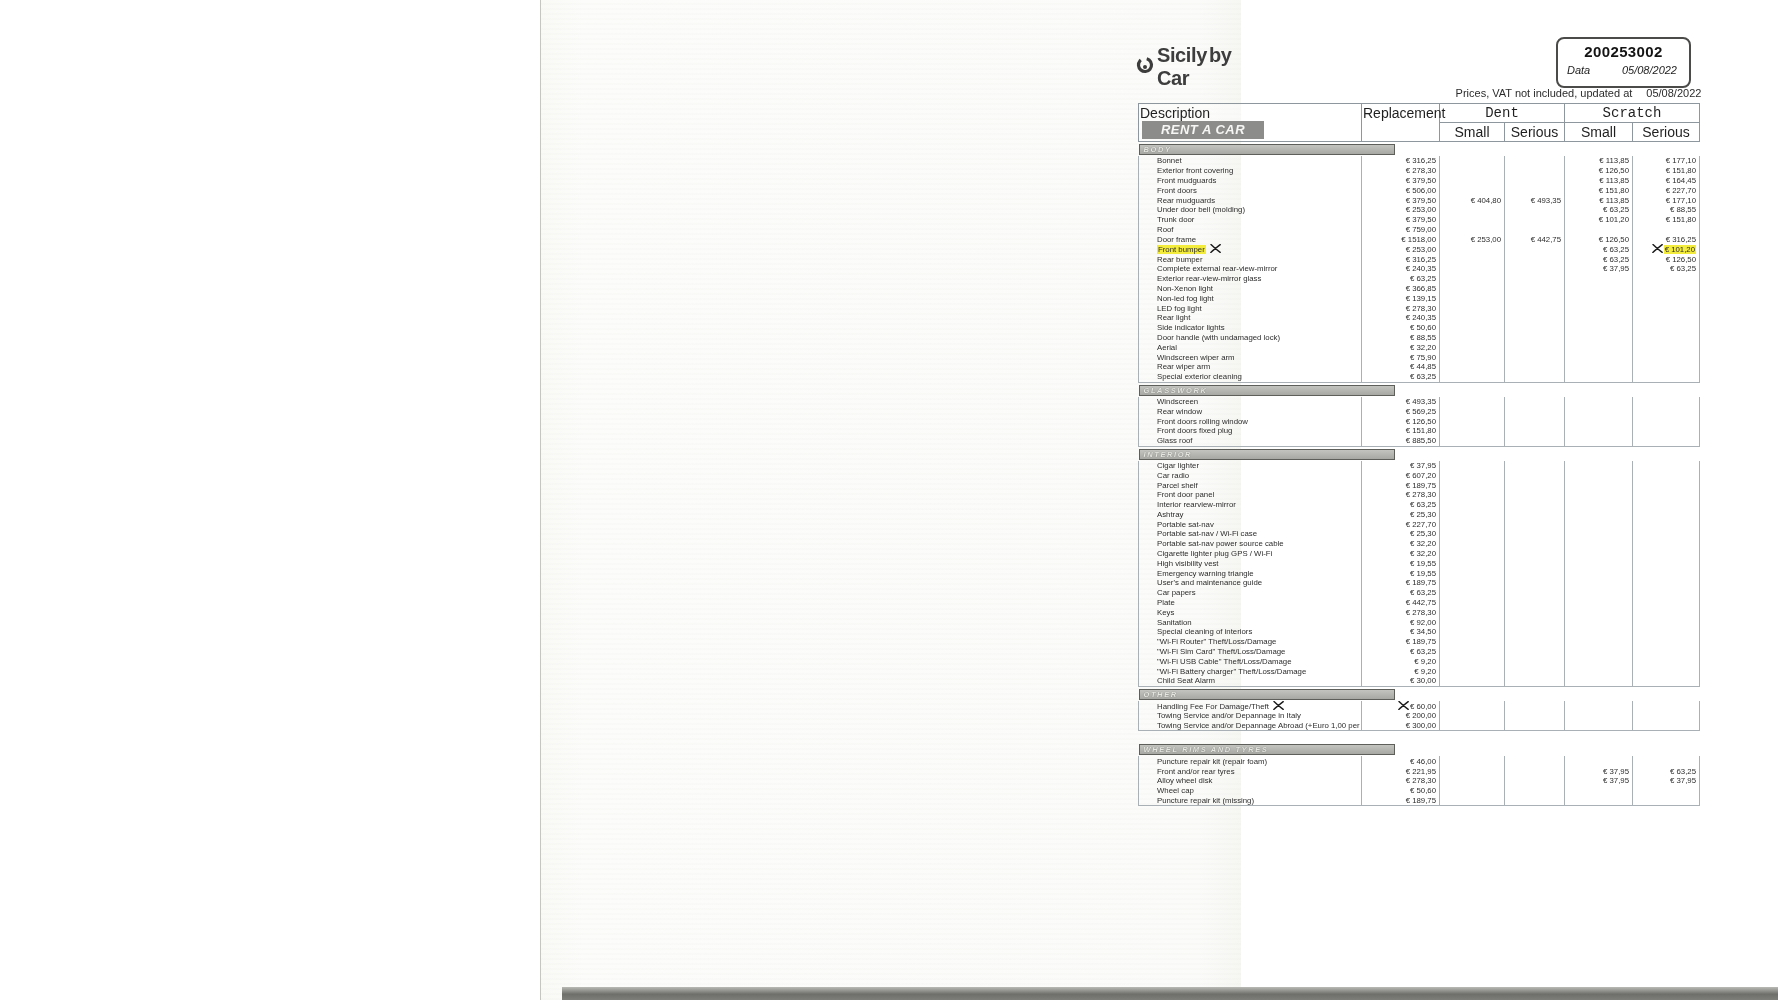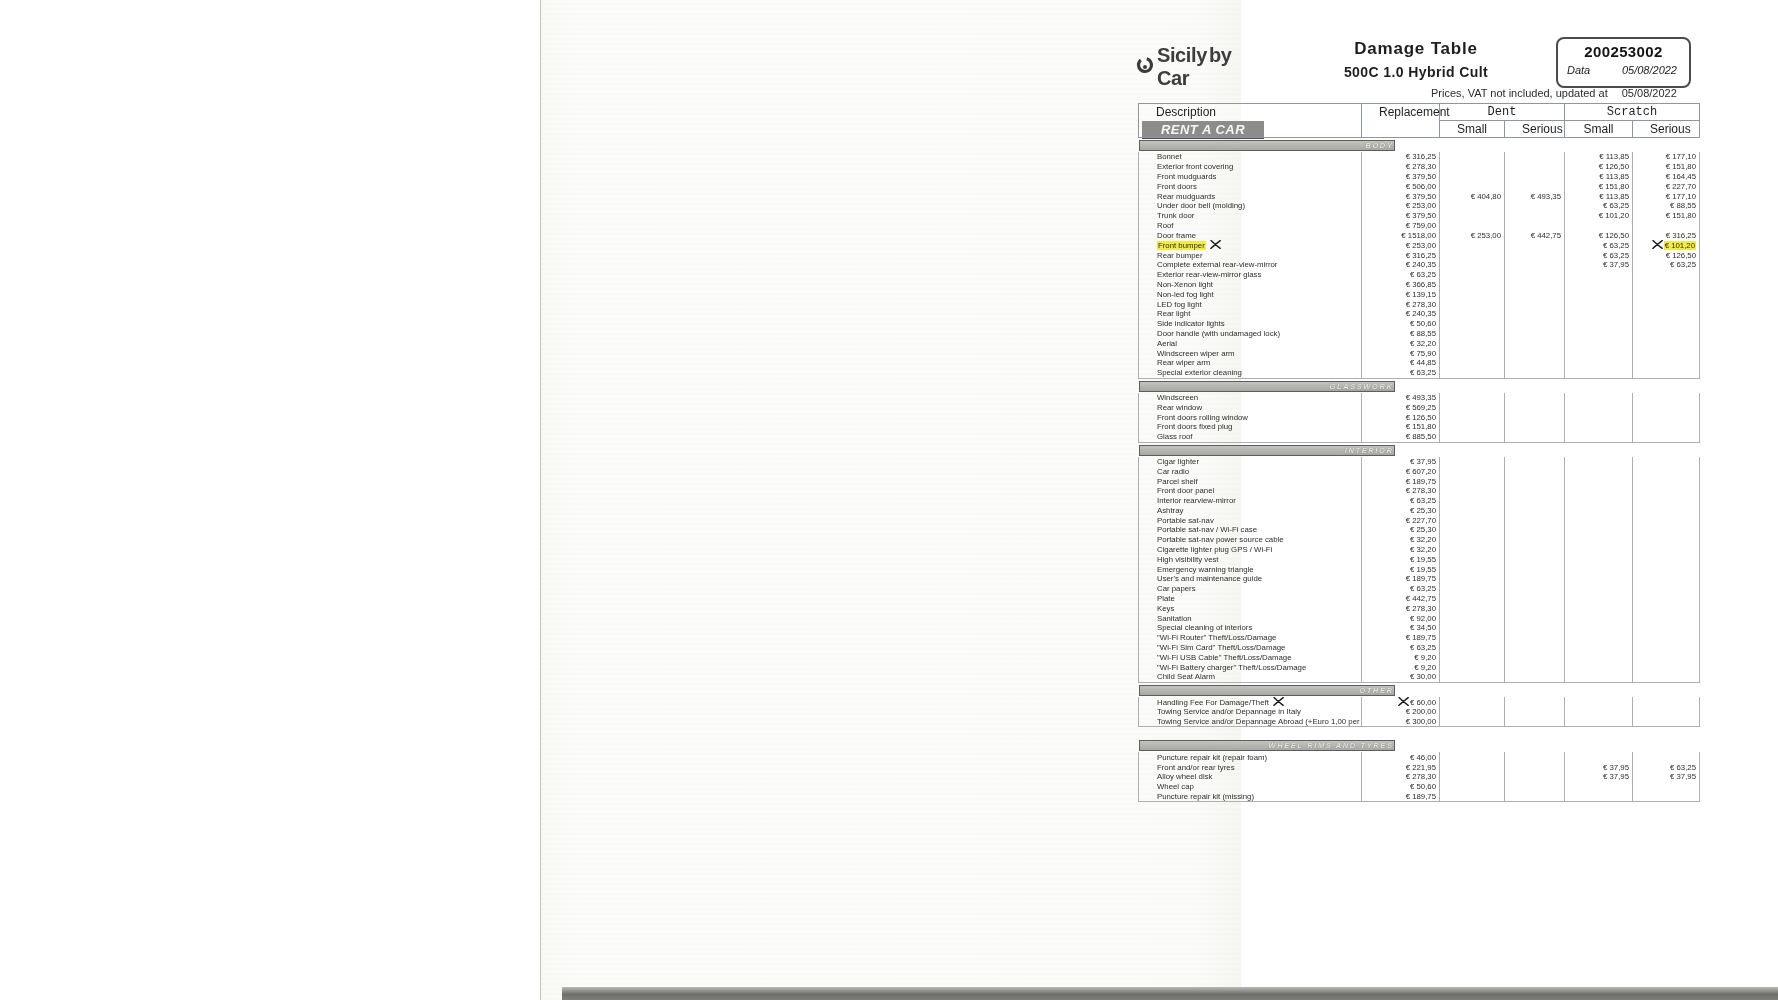--- a/index.html
+++ b/index.html
@@ -36,53 +36,53 @@
   .title-block{position:absolute;left:750px;top:39px;width:250px;text-align:center;color:#1e1e1e;}
   .title-block .t1{font-size:17px;font-weight:bold;letter-spacing:0.8px;}
   .title-block .t2{font-size:14px;font-weight:bold;letter-spacing:0.4px;margin-top:5px;}
   .docbox{
     position:absolute;left:1015px;top:37px;width:131px;height:47px;
     border:2px solid #4b4b4a;border-radius:8px;background:rgba(255,255,255,0.5);
   }
   .docnum{font-size:15px;font-weight:bold;text-align:center;margin-top:4px;color:#141414;letter-spacing:0.4px;}
   .docdate{display:flex;justify-content:space-between;padding:4px 12px 0 9px;font-size:11px;color:#222;font-style:italic;}
   .vatnote{
-    position:absolute;left:890px;top:87px;width:295px;text-align:left;
+    position:absolute;left:890px;top:87px;width:295px;text-align:center;
     font-size:11px;color:#2c2c2c;
   }
   .vatnote .nd{margin-left:14px;}
 
   
   .tablewrap{position:absolute;left:597px;top:103px;width:561px;}
   table{border-collapse:collapse;table-layout:fixed;width:561px;}
   col.c-desc{width:223px;} col.c-repl{width:78px;}
   col.c-ds{width:65px;} col.c-dx{width:60px;}
   col.c-ss{width:68px;} col.c-sx{width:67px;}
 
   thead td{
-    border:1px solid #8e979d;font-size:12px;color:#1f1f1f;
-    padding:1px 17px;background:rgba(255,255,255,0.35);
+    border:1px solid #8e979d;font-size:14px;color:#1f1f1f;
+    padding:1px 1px;background:rgba(255,255,255,0.35);
   }
   thead tr.h1 td{height:12px;}
   thead tr.h2 td{height:10px;text-align:center;}
   td.h-desc{vertical-align:top;text-align:left;}
   td.h-repl{vertical-align:top;text-align:center;}
   td.h-group{text-align:center;font-family:Liberation Mono, monospace;}
 
   tbody td{
     font-size:7.8px;color:#2d2d2d;line-height:9px;height:9.8px;
     padding:0;border-left:1px solid #a9b1b6;white-space:nowrap;overflow:hidden;
     vertical-align:middle;
   }
   tbody tr.datarow td:last-child{border-right:1px solid #a9b1b6;}
   tbody tr.sec-end td{border-bottom:1px solid #a9b1b6;}
   td.desc{padding-left:18px;}
   td.num{text-align:right;padding-right:3px;}
 
-  tr.barrow td{border:none;padding:2px 0 1px 0;height:10px;background:transparent;overflow:visible;text-align:right;}
+  tr.barrow td{border:none;padding:2px 0 1px 0;height:10px;background:transparent;overflow:visible;}
   .secbar{
     width:250px;height:9px;
     background:linear-gradient(#c3c3c0,#a7a7a3);
     border:1px solid #5e5e5b;
     color:#e7e7e2;font-style:italic;font-weight:bold;font-size:7.5px;
     line-height:9px;padding-left:4px;letter-spacing:1.6px;
     text-shadow:0 0 1px rgba(80,80,78,0.75);
   }
   tr.spacer td{border:none;height:11px;background:transparent;}
 
@@ -98,24 +98,20 @@
     <span>
       <svg width="18" height="18" viewBox="0 0 18 18">
         <circle cx="9" cy="9" r="6.5" fill="none" stroke="#3c3c3c" stroke-width="3.2" stroke-dasharray="31 6" transform="rotate(-50 9 9)"></circle>
         <circle cx="9" cy="11" r="2" fill="#3c3c3c"></circle>
       </svg>
     </span>
     <span class="logo-text">Sicily by Car</span>
   </div>
   <div class="banner">RENT A CAR</div>
 
-  <div class="title-block">
-    <div class="t1">Damage Table</div>
-    <div class="t2">500C 1.0 Hybrid Cult</div>
-  </div>
 
   <div class="docbox">
     <div class="docnum">200253002</div>
     <div class="docdate">
       <span>Data</span>
       <span>05/08/2022</span>
     </div>
   </div>
 
   <div class="vatnote">

